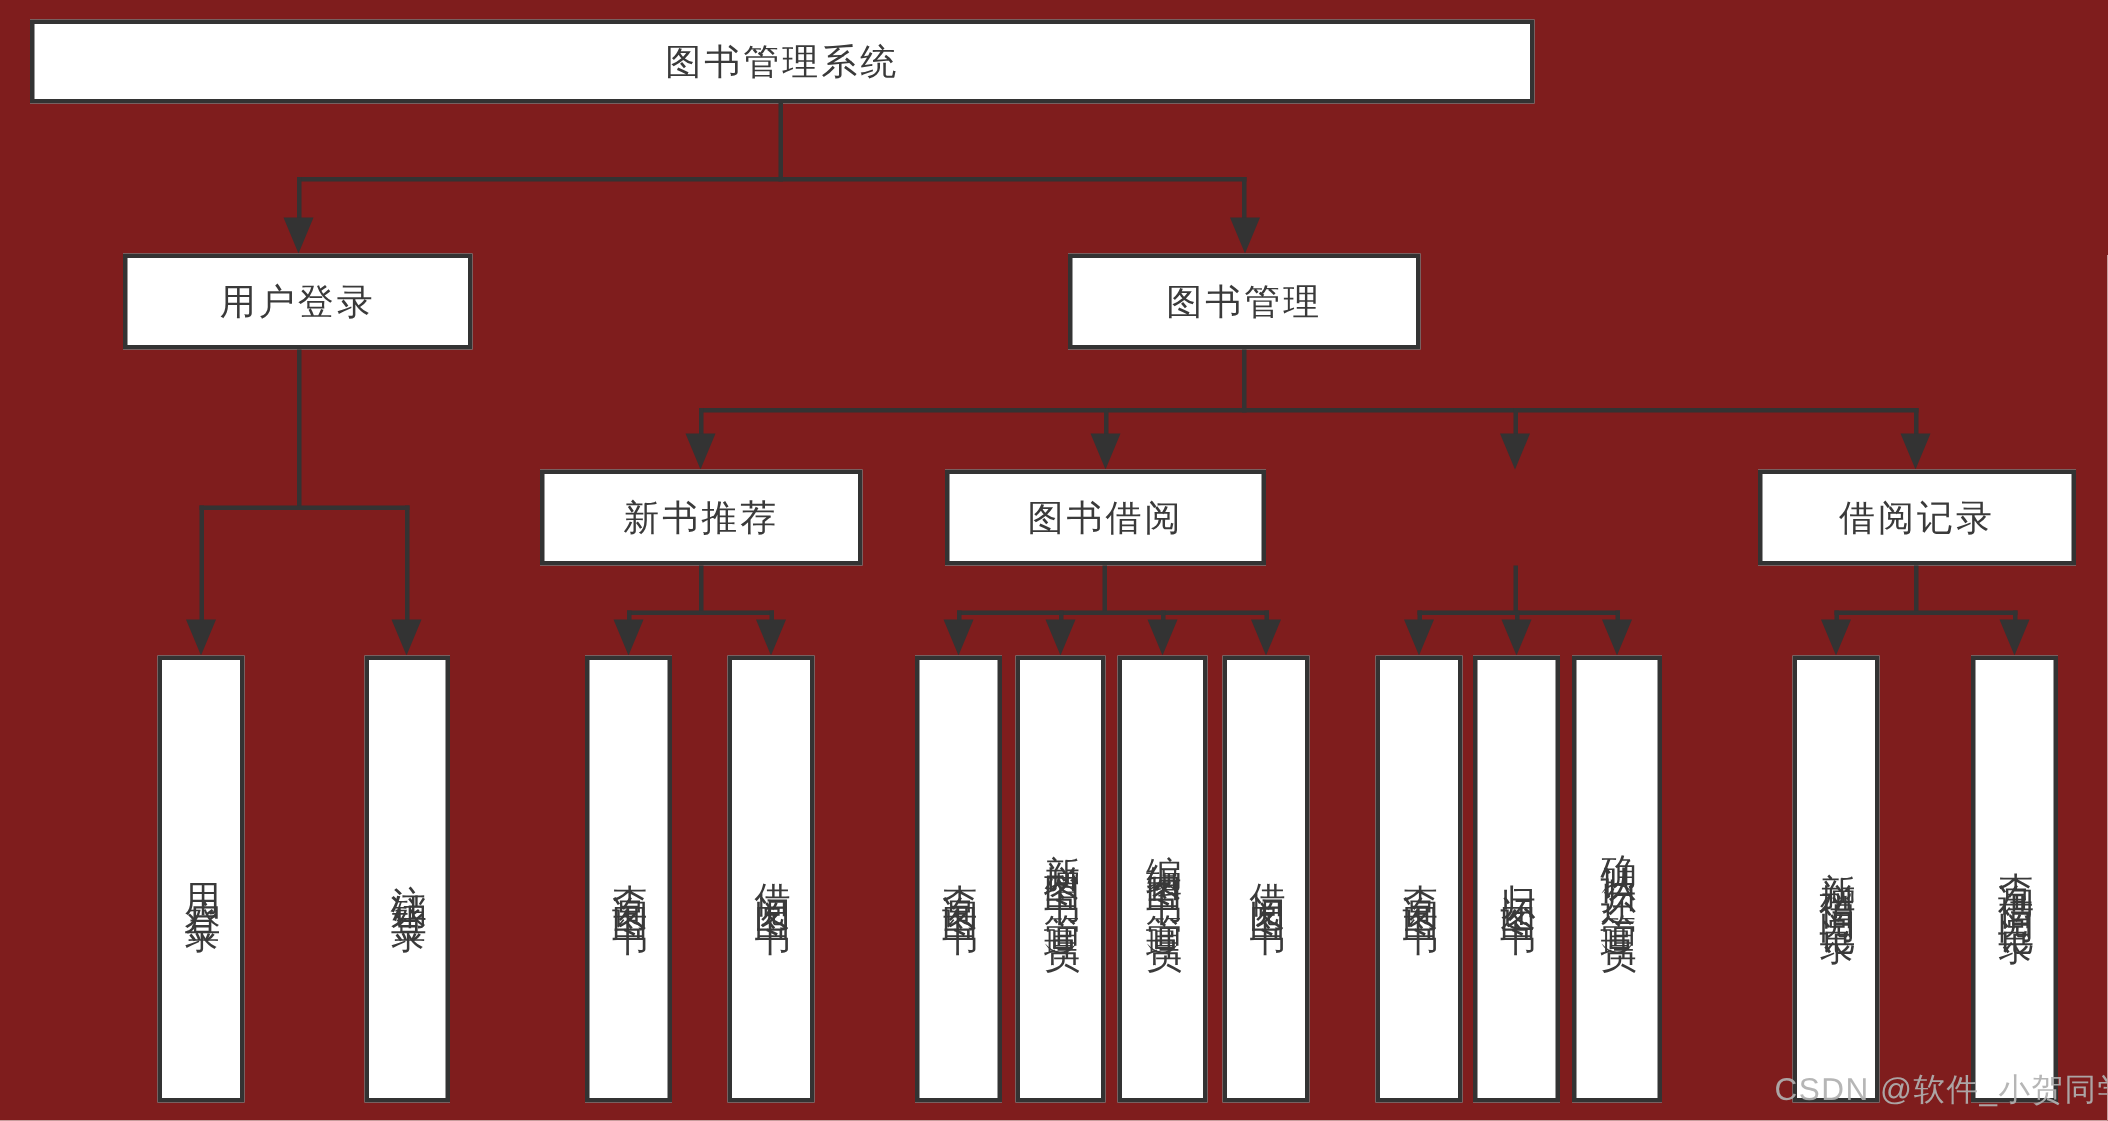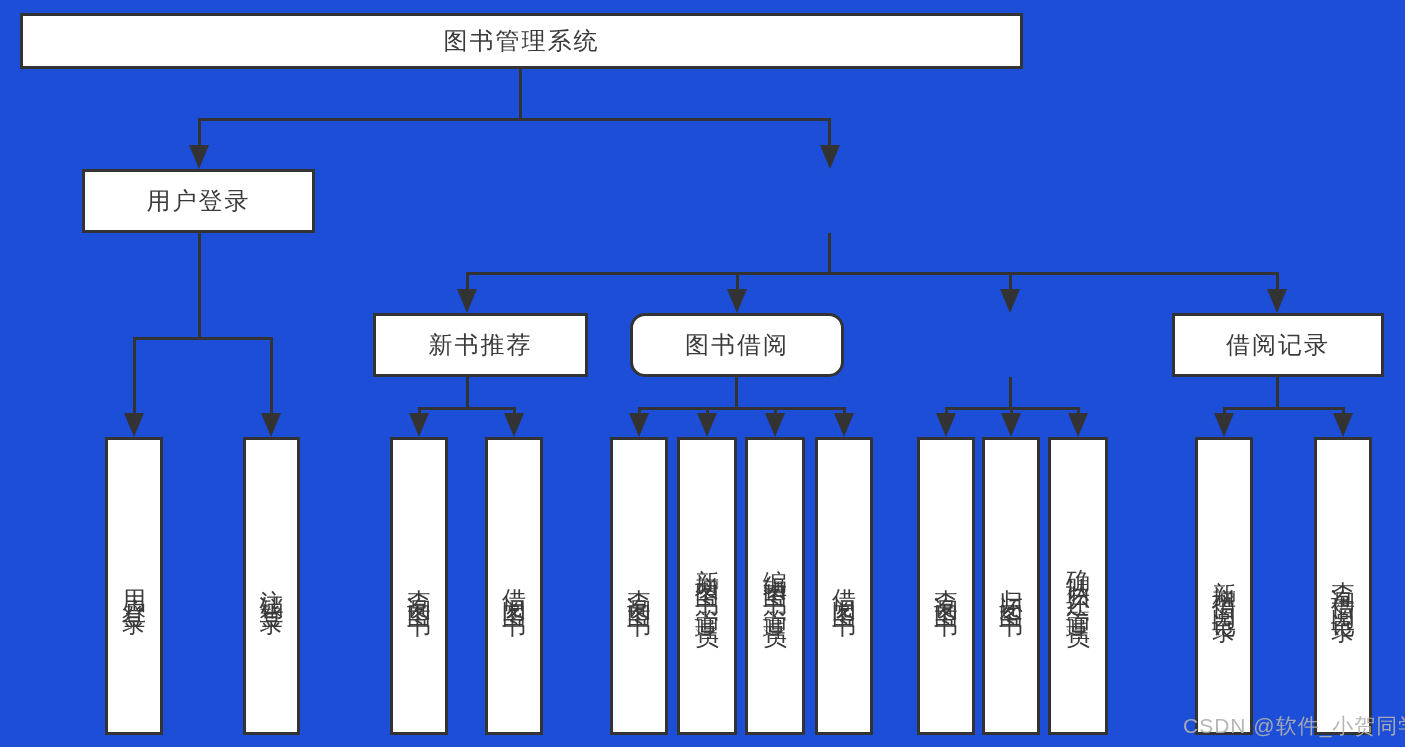--- a/index.html
+++ b/index.html
@@ -1,20 +1,20 @@
 <!DOCTYPE html>
 <html><head>
 <meta charset="utf-8">
 <style>
   html, body { margin: 0; padding: 0; background: #ffffff; }
   #canvas {
     position: relative;
     width: 1405px;
     height: 747px;
-    background: #1d4ed8;
+    background: #7f1d1d;
     overflow: hidden;
     font-family: "Liberation Sans", sans-serif;
   }
   .node {
     position: absolute;
     box-sizing: border-box;
     border: 3px solid #333333;
     background: #ffffff;
     display: flex;
     align-items: center;
@@ -75,43 +75,46 @@
   <div class="vline" style="left:519px; top:68px; height:53px;"></div>
   <div class="hline" style="left:198px; top:118px; width:633px;"></div>
   <div class="vline" style="left:198px; top:118px; height:32px;"></div>
   <div class="vline" style="left:828px; top:118px; height:32px;"></div>
   <div class="arrow" style="left:189px; top:145px;"></div>
   <div class="arrow" style="left:820px; top:145px;"></div>
 
   <div class="node" style="left:82px; top:169px; width:233px; height:64px;">
     <span>用户登录</span>
   </div>
+  <div class="node" style="left:712px; top:169px; width:235px; height:64px;">
+    <span>图书管理</span>
+  </div>
 
   <div class="vline" style="left:198px; top:233px; height:107px;"></div>
   <div class="hline" style="left:133px; top:337px; width:140px;"></div>
   <div class="vline" style="left:133px; top:337px; height:80px;"></div>
   <div class="vline" style="left:270px; top:337px; height:80px;"></div>
   <div class="arrow" style="left:124px; top:413px;"></div>
   <div class="arrow" style="left:261px; top:413px;"></div>
 
   <div class="vline" style="left:828px; top:233px; height:42px;"></div>
   <div class="hline" style="left:466px; top:272px; width:813px;"></div>
   <div class="vline" style="left:466px; top:272px; height:22px;"></div>
   <div class="vline" style="left:736px; top:272px; height:22px;"></div>
   <div class="vline" style="left:1009px; top:272px; height:22px;"></div>
   <div class="vline" style="left:1276px; top:272px; height:22px;"></div>
   <div class="arrow" style="left:457px; top:289px;"></div>
   <div class="arrow" style="left:727px; top:289px;"></div>
   <div class="arrow" style="left:1000px; top:289px;"></div>
   <div class="arrow" style="left:1267px; top:289px;"></div>
 
-  <div class="node" style="left:360px; top:313px; width:215px; height:64px;margin-left:13px;">
+  <div class="node" style="left:360px; top:313px; width:215px; height:64px;">
     <span>新书推荐</span>
   </div>
-  <div class="node" style="left:630px; top:313px; width:214px; height:64px;border-radius:15px;">
+  <div class="node" style="left:630px; top:313px; width:214px; height:64px;">
     <span>图书借阅</span>
   </div>
   <div class="node" style="left:1172px; top:313px; width:212px; height:64px;">
     <span>借阅记录</span>
   </div>
 
   <div class="vline" style="left:466px; top:377px; height:33px;"></div>
   <div class="hline" style="left:418px; top:407px; width:98px;"></div>
   <div class="vline" style="left:418px; top:407px; height:12px;"></div>
   <div class="vline" style="left:513px; top:407px; height:12px;"></div>

